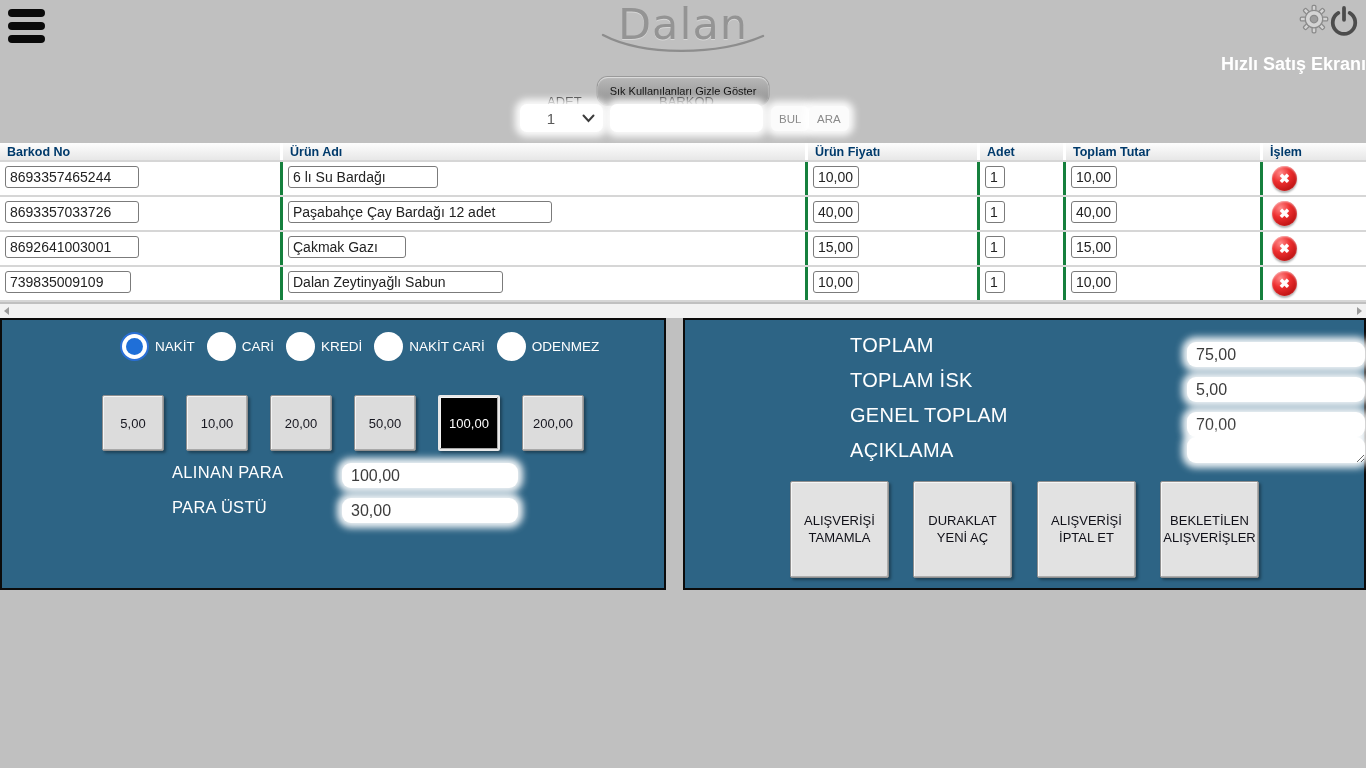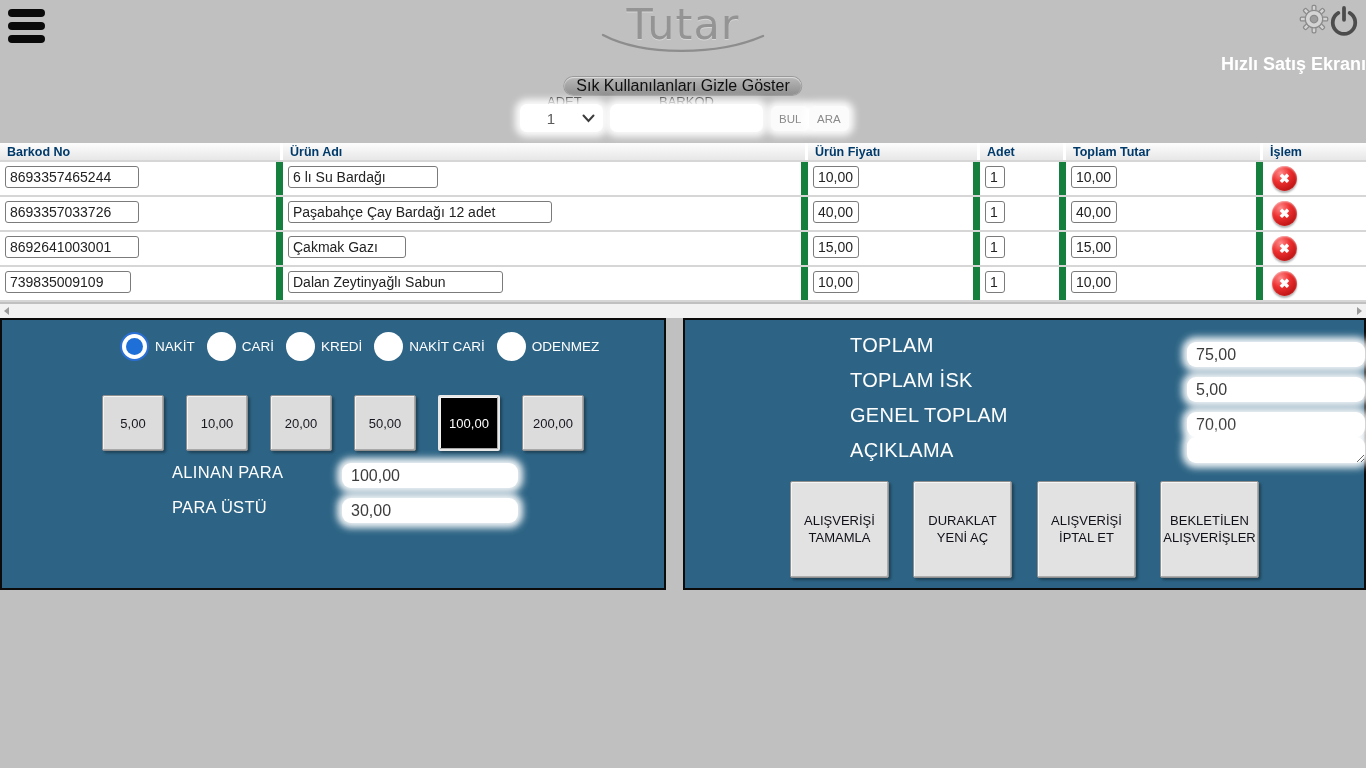--- a/index.html
+++ b/index.html
@@ -14,21 +14,21 @@
   .logo-wrap { position:absolute; left:0; right:0; top:2px; text-align:center; }
   .logo-text { font-family:"DejaVu Sans",sans-serif; font-size:43px; line-height:44px;
                color:#949494; letter-spacing:1px; text-shadow:0 1px 0 #d6d6d6; }
   .swoosh { display:block; margin:-14px auto 0; }
 
   .page-title { position:absolute; left:0; right:0; top:54px; text-align:right;
                 color:#ffffff; font-size:18px; font-weight:bold; }
 
   .fav-pill { position:absolute; left:50%; transform:translateX(-50%); top:77px;
               background:linear-gradient(#b9b9b9,#8f8f8f); border-radius:10px;
-              padding:0 12px; font-size:16px; color:#101010; cursor:pointer;
+              padding:8px 12px; font-size:11px; color:#101010; cursor:pointer;
               box-shadow:inset 0 1px 1px rgba(255,255,255,.55), 0 0 0 1px #9a9a9a; }
 
   .glow { box-shadow:0 0 7px 5px rgba(255,255,255,.92); }
 
   .ctl-label { position:absolute; font-size:13px; color:#161616; top:94px; }
   .adet-label { left:547px; }
   .barkod-label { left:659px; }
 
   .select { position:absolute; left:520px; top:104px; width:83px; height:28px; background:#fff;
             border-radius:7px; display:flex; align-items:center; cursor:pointer; }
@@ -48,21 +48,21 @@
   .power-btn { right:6px; top:6px; }
 
   
   .sale-table { position:absolute; left:0; top:143px; width:1366px; background:#fff; }
   .trow { display:grid; grid-template-columns:283px 525px 172px 86px 197px 103px; }
   .thead { background:linear-gradient(#fdfdfd,#e7e7e7); border-bottom:2px solid #d6d6d6; height:19px; }
   .th { font-size:12.5px; font-weight:bold; color:#003a6b; padding:2px 0 0 7px;
         border-right:3px solid #fff; white-space:nowrap; overflow:hidden; }
   .th:last-child { border-right:none; }
   .tbody-row { height:35px; border-bottom:2px solid #d6d6d6; background:#fff; }
-  .td { border-right:7px solid #15803d; }
+  .td { border-right:3px solid #15803d; }
   .td:last-child { border-right:none; }
   .cell-input { margin:4px 0 0 5px; height:22px; border:1px solid #7b7b7b; border-radius:3px;
                 font-size:14px; color:#222; padding:0 4px; font-family:"Liberation Sans",sans-serif; }
   .w-price { width:46px; } .w-qty { width:20px; } .w-total { width:46px; }
   .del-btn { margin:4px 0 0 9px; width:25px; height:25px; border:none; border-radius:50%; cursor:pointer;
              background:radial-gradient(circle at 34% 28%, #ff8a8a 0%, #ee3030 38%, #b40d0d 85%);
              color:#fff; font-size:13px; font-weight:bold; line-height:25px; text-align:center;
              box-shadow:0 2px 2px rgba(0,0,0,.3), inset 0 1px 2px rgba(255,255,255,.6); }
 
   .hscroll { position:absolute; left:0; top:304px; width:1366px; height:14px; background:#f2f2f2;
@@ -112,21 +112,21 @@
 </head>
 <body>
 
 <div class="hamburger">
   <span></span>
   <span></span>
   <span></span>
 </div>
 
 <div class="logo-wrap">
-  <span class="logo-text">Tutar</span>
+  <span class="logo-text">Dalan</span>
   <svg class="swoosh" width="176" height="22" viewBox="0 0 176 22">
     <path d="M8 3 C 48 24, 122 24, 168 4" fill="none" stroke="#8d8d8d" stroke-width="2.4" stroke-linecap="round"></path>
   </svg>
 </div>
 
 <div class="page-title">Hızlı Satış Ekranı</div>
 
 <div class="fav-pill">Sık  Kullanılanları Gizle Göster</div>
 
 <span class="ctl-label adet-label">ADET</span>

